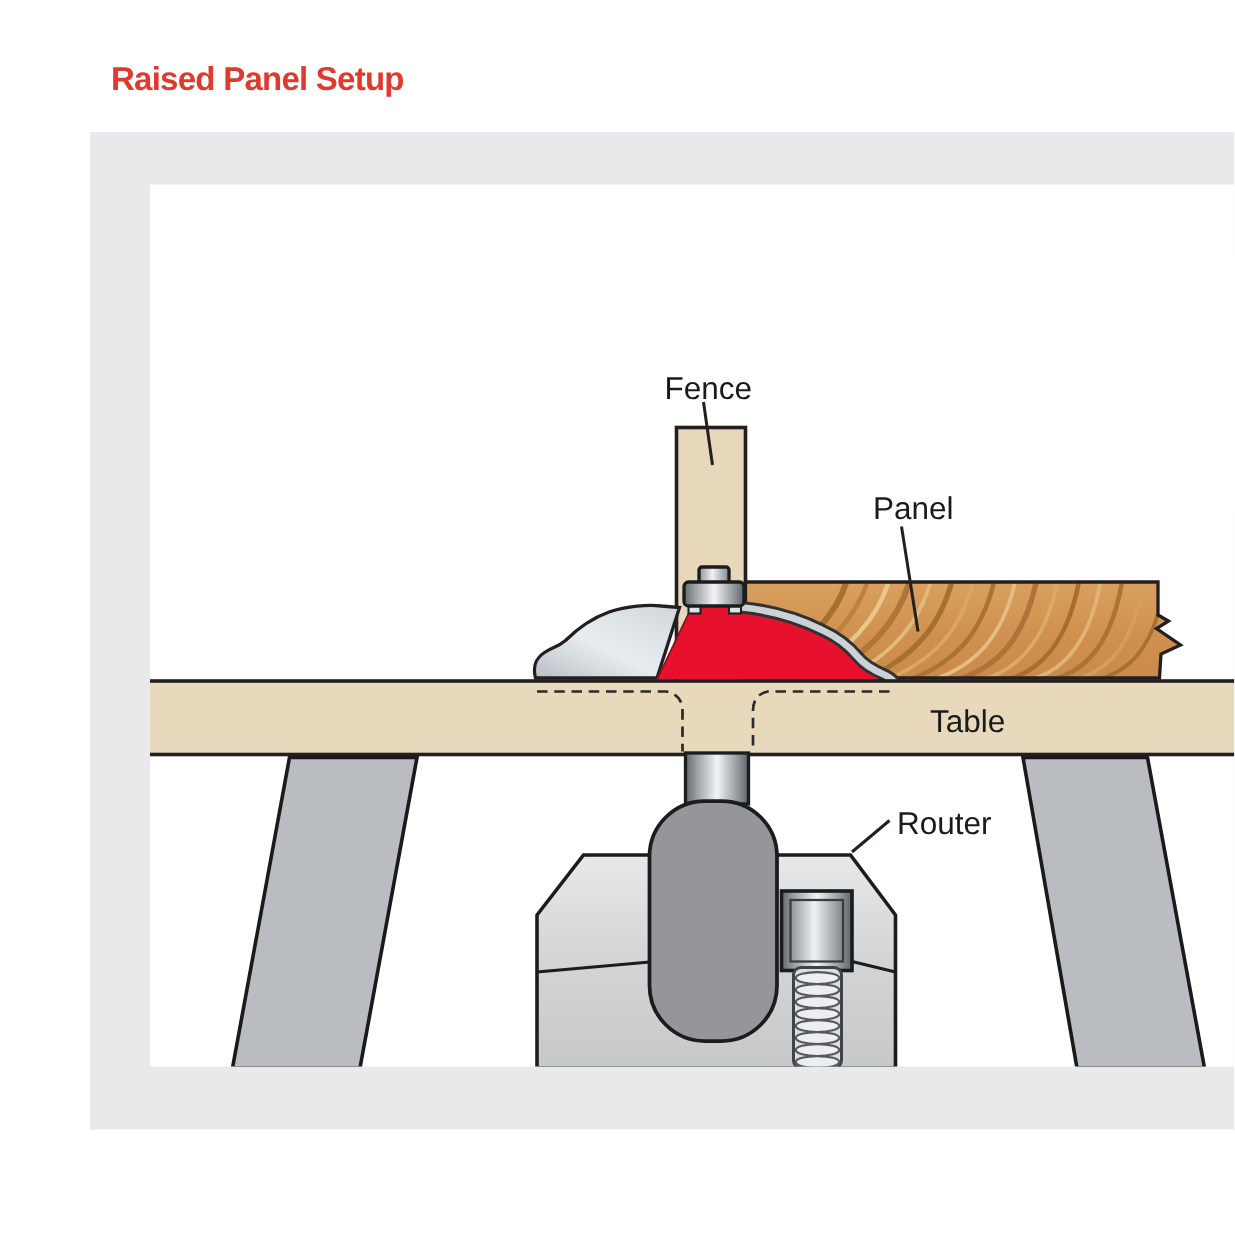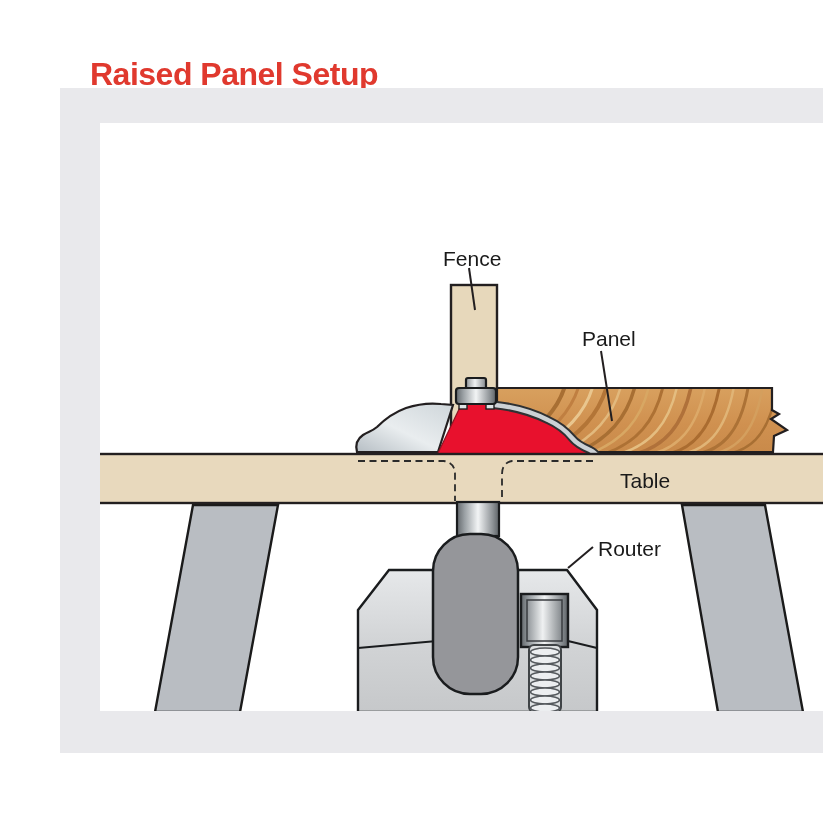--- a/index.html
+++ b/index.html
@@ -1,19 +1,19 @@
 <!DOCTYPE html>
 <html><head>
 <meta charset="utf-8">
 <style>
   html,body{margin:0;padding:0;background:#ffffff;}
   .page{position:relative;width:823px;height:823px;background:#ffffff;overflow:hidden;
         font-family:"Liberation Sans", sans-serif;}
-  .title{position:absolute;left:74px;top:40px;margin:16px;
-         font-size:32px;font-weight:bold;letter-spacing:-0.5px;color:#e0392e;}
+  .title{position:absolute;left:74px;top:40px;margin:0;
+         font-size:22px;font-weight:bold;letter-spacing:-0.5px;color:#e0392e;}
   .frame{position:absolute;left:60px;top:88px;width:763px;height:665px;background:#e9e9ec;}
   .inner{position:absolute;left:100px;top:123px;width:723px;height:588px;background:#ffffff;}
   svg.diagram{position:absolute;left:0;top:0;width:823px;height:823px;}
   .lbl{font-family:"Liberation Sans",sans-serif;font-size:21px;fill:#1a1a1a;}
 </style>
 </head>
 <body>
 
 <div class="page">
 

